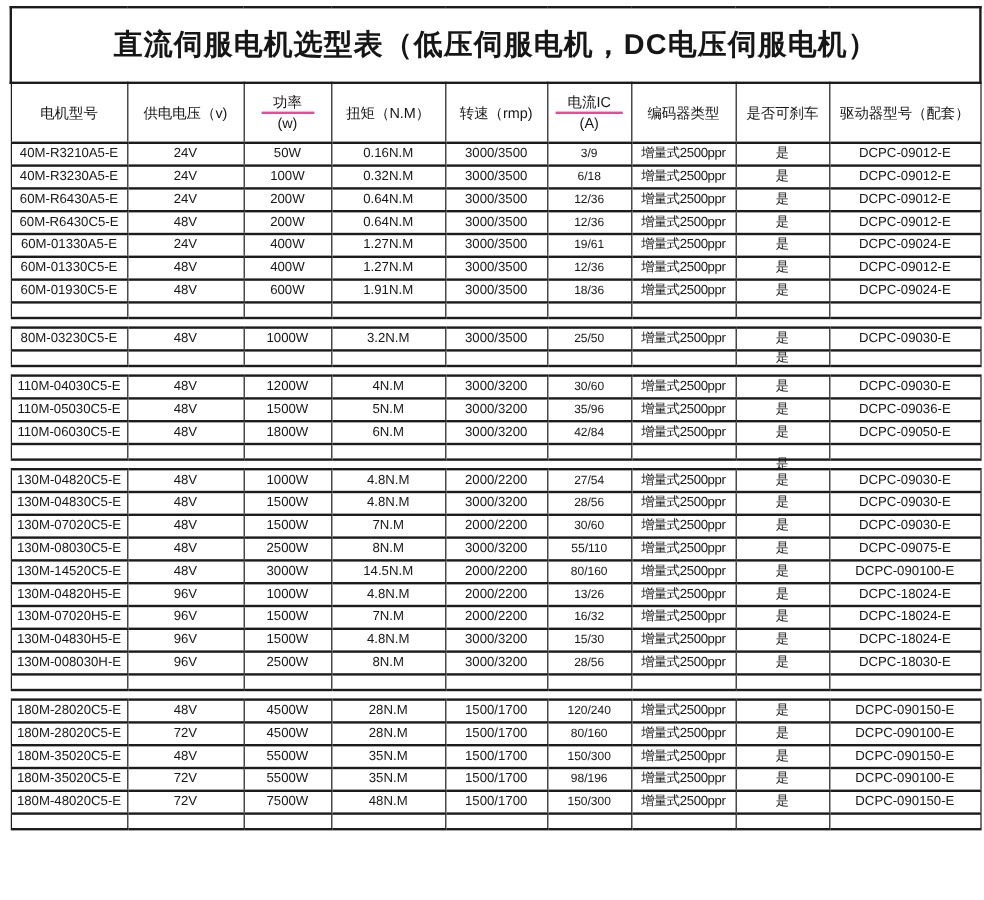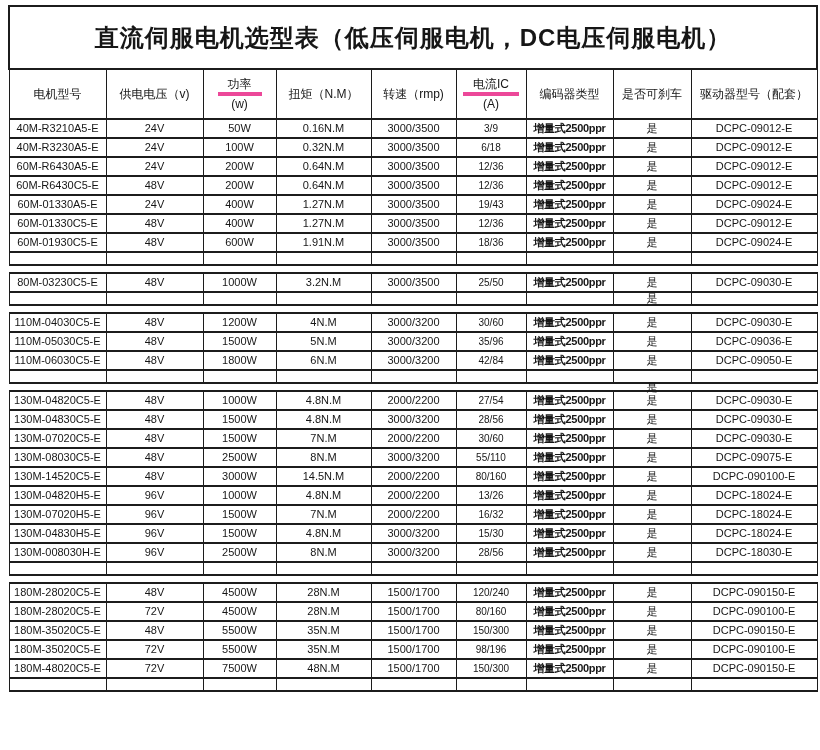--- a/index.html
+++ b/index.html
@@ -47,36 +47,36 @@
   }
   tr.header-row td {
     height: 48px;
     line-height: 14px;
     font-size: 12px;
     font-weight: 400;
   }
   .hdr-stack { display: inline-block; }
   .hdr-top {
     display: block;
-    border-bottom: 4px solid #ec4899;
+    border-bottom: 2px solid #ec4899;
     padding: 0 10px 1px 10px;
   }
   .hdr-sub { display: block; padding-top: 1px; }
   tr.spacer-row td {
     height: 11px;
     line-height: 11px;
   }
   tr.gap-row td {
     border: none;
     height: 6px;
     line-height: 6px;
     overflow: visible;
   }
   td.c-current { font-size: 10px; margin-left: 30px; }
-  td.c-encoder { font-size: 11px; letter-spacing: -0.3px; font-weight: bold; }
+  td.c-encoder { font-size: 11px; letter-spacing: -0.3px; }
 </style>
 </head>
 <body>
 
 <div class="sheet">
   <table class="spec">
     <colgroup>
         <col style="width: 97px;">
         <col style="width: 97px;">
         <col style="width: 73px;">
@@ -147,21 +147,21 @@
           <td class="c-encoder">增量式2500ppr</td>
           <td class="c-brake">是</td>
           <td class="c-driver">DCPC-09012-E</td>
         </tr>
         <tr class="data-row">
           <td class="c-model">60M-01330A5-E</td>
           <td class="c-voltage">24V</td>
           <td class="c-power">400W</td>
           <td class="c-torque">1.27N.M</td>
           <td class="c-speed">3000/3500</td>
-          <td class="c-current">19/43</td>
+          <td class="c-current">19/61</td>
           <td class="c-encoder">增量式2500ppr</td>
           <td class="c-brake">是</td>
           <td class="c-driver">DCPC-09024-E</td>
         </tr>
         <tr class="data-row">
           <td class="c-model">60M-01330C5-E</td>
           <td class="c-voltage">48V</td>
           <td class="c-power">400W</td>
           <td class="c-torque">1.27N.M</td>
           <td class="c-speed">3000/3500</td>

